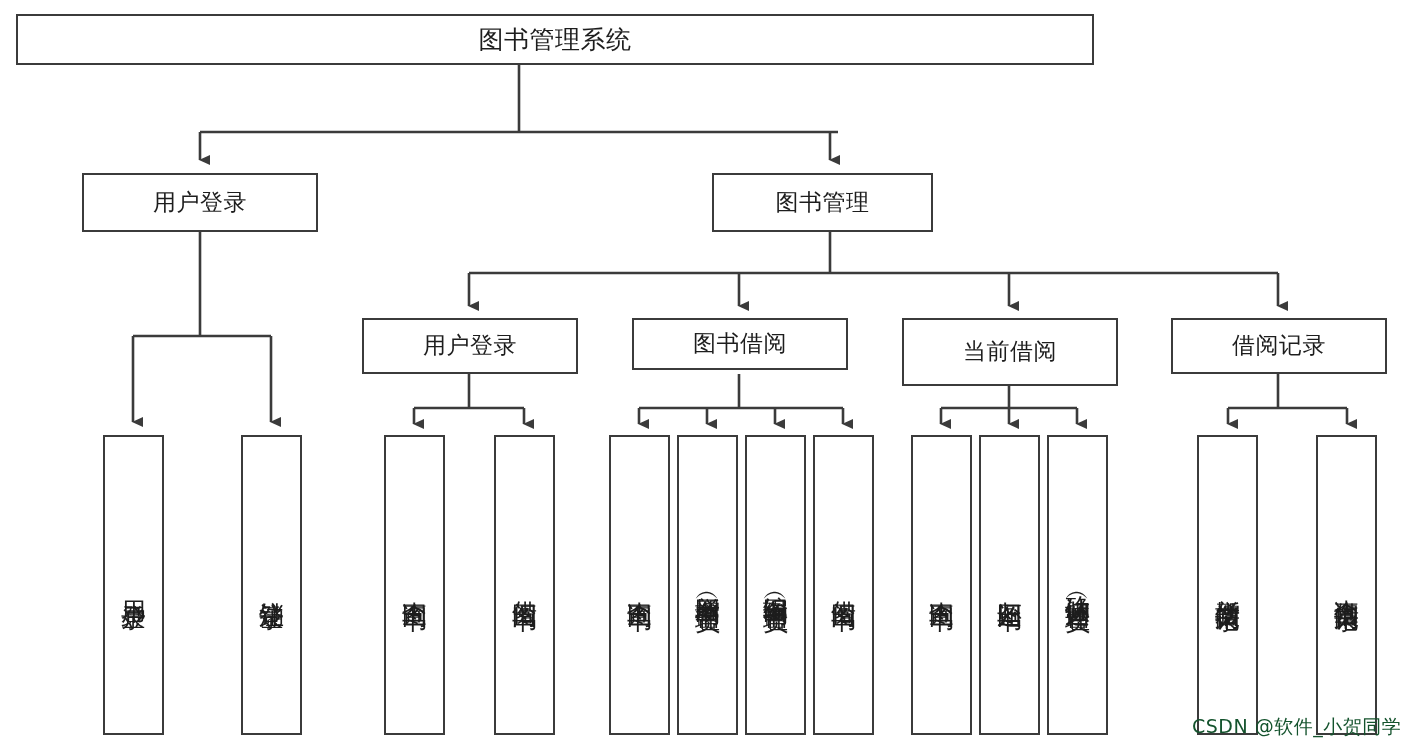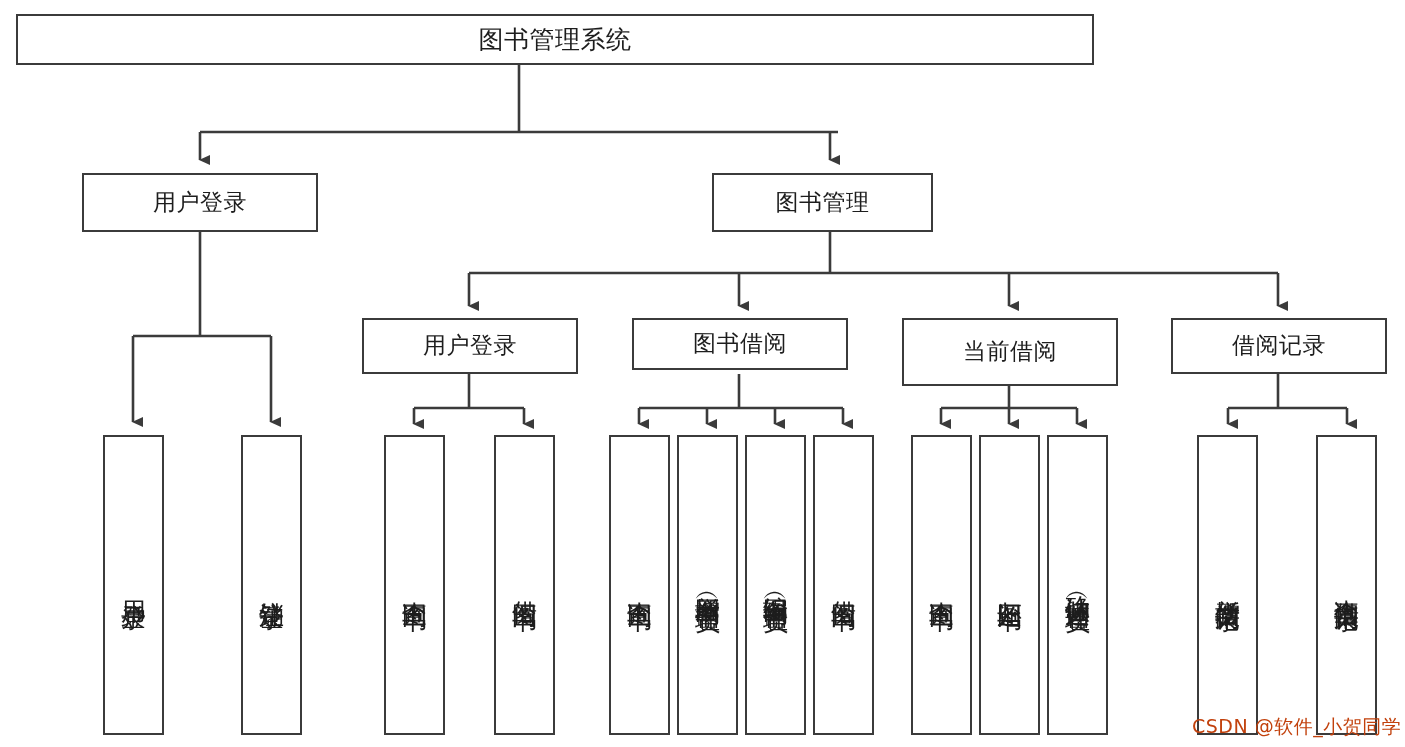--- a/index.html
+++ b/index.html
@@ -59,21 +59,21 @@
   .node.vert .node-label {
     writing-mode: vertical-rl;
     text-orientation: upright;
     font-size: 25px;
     line-height: 1.08;
     letter-spacing: 2px;
     max-height: 280px;
   }
   .watermark {
     position: absolute;
-    color: #c2410c;
+    color: #14532d;
     font-size: 19px;
     letter-spacing: 0.5px;
     white-space: nowrap;
     user-select: none;
   }
 </style>
 </head>
 <body>
 
 <div id="canvas">

